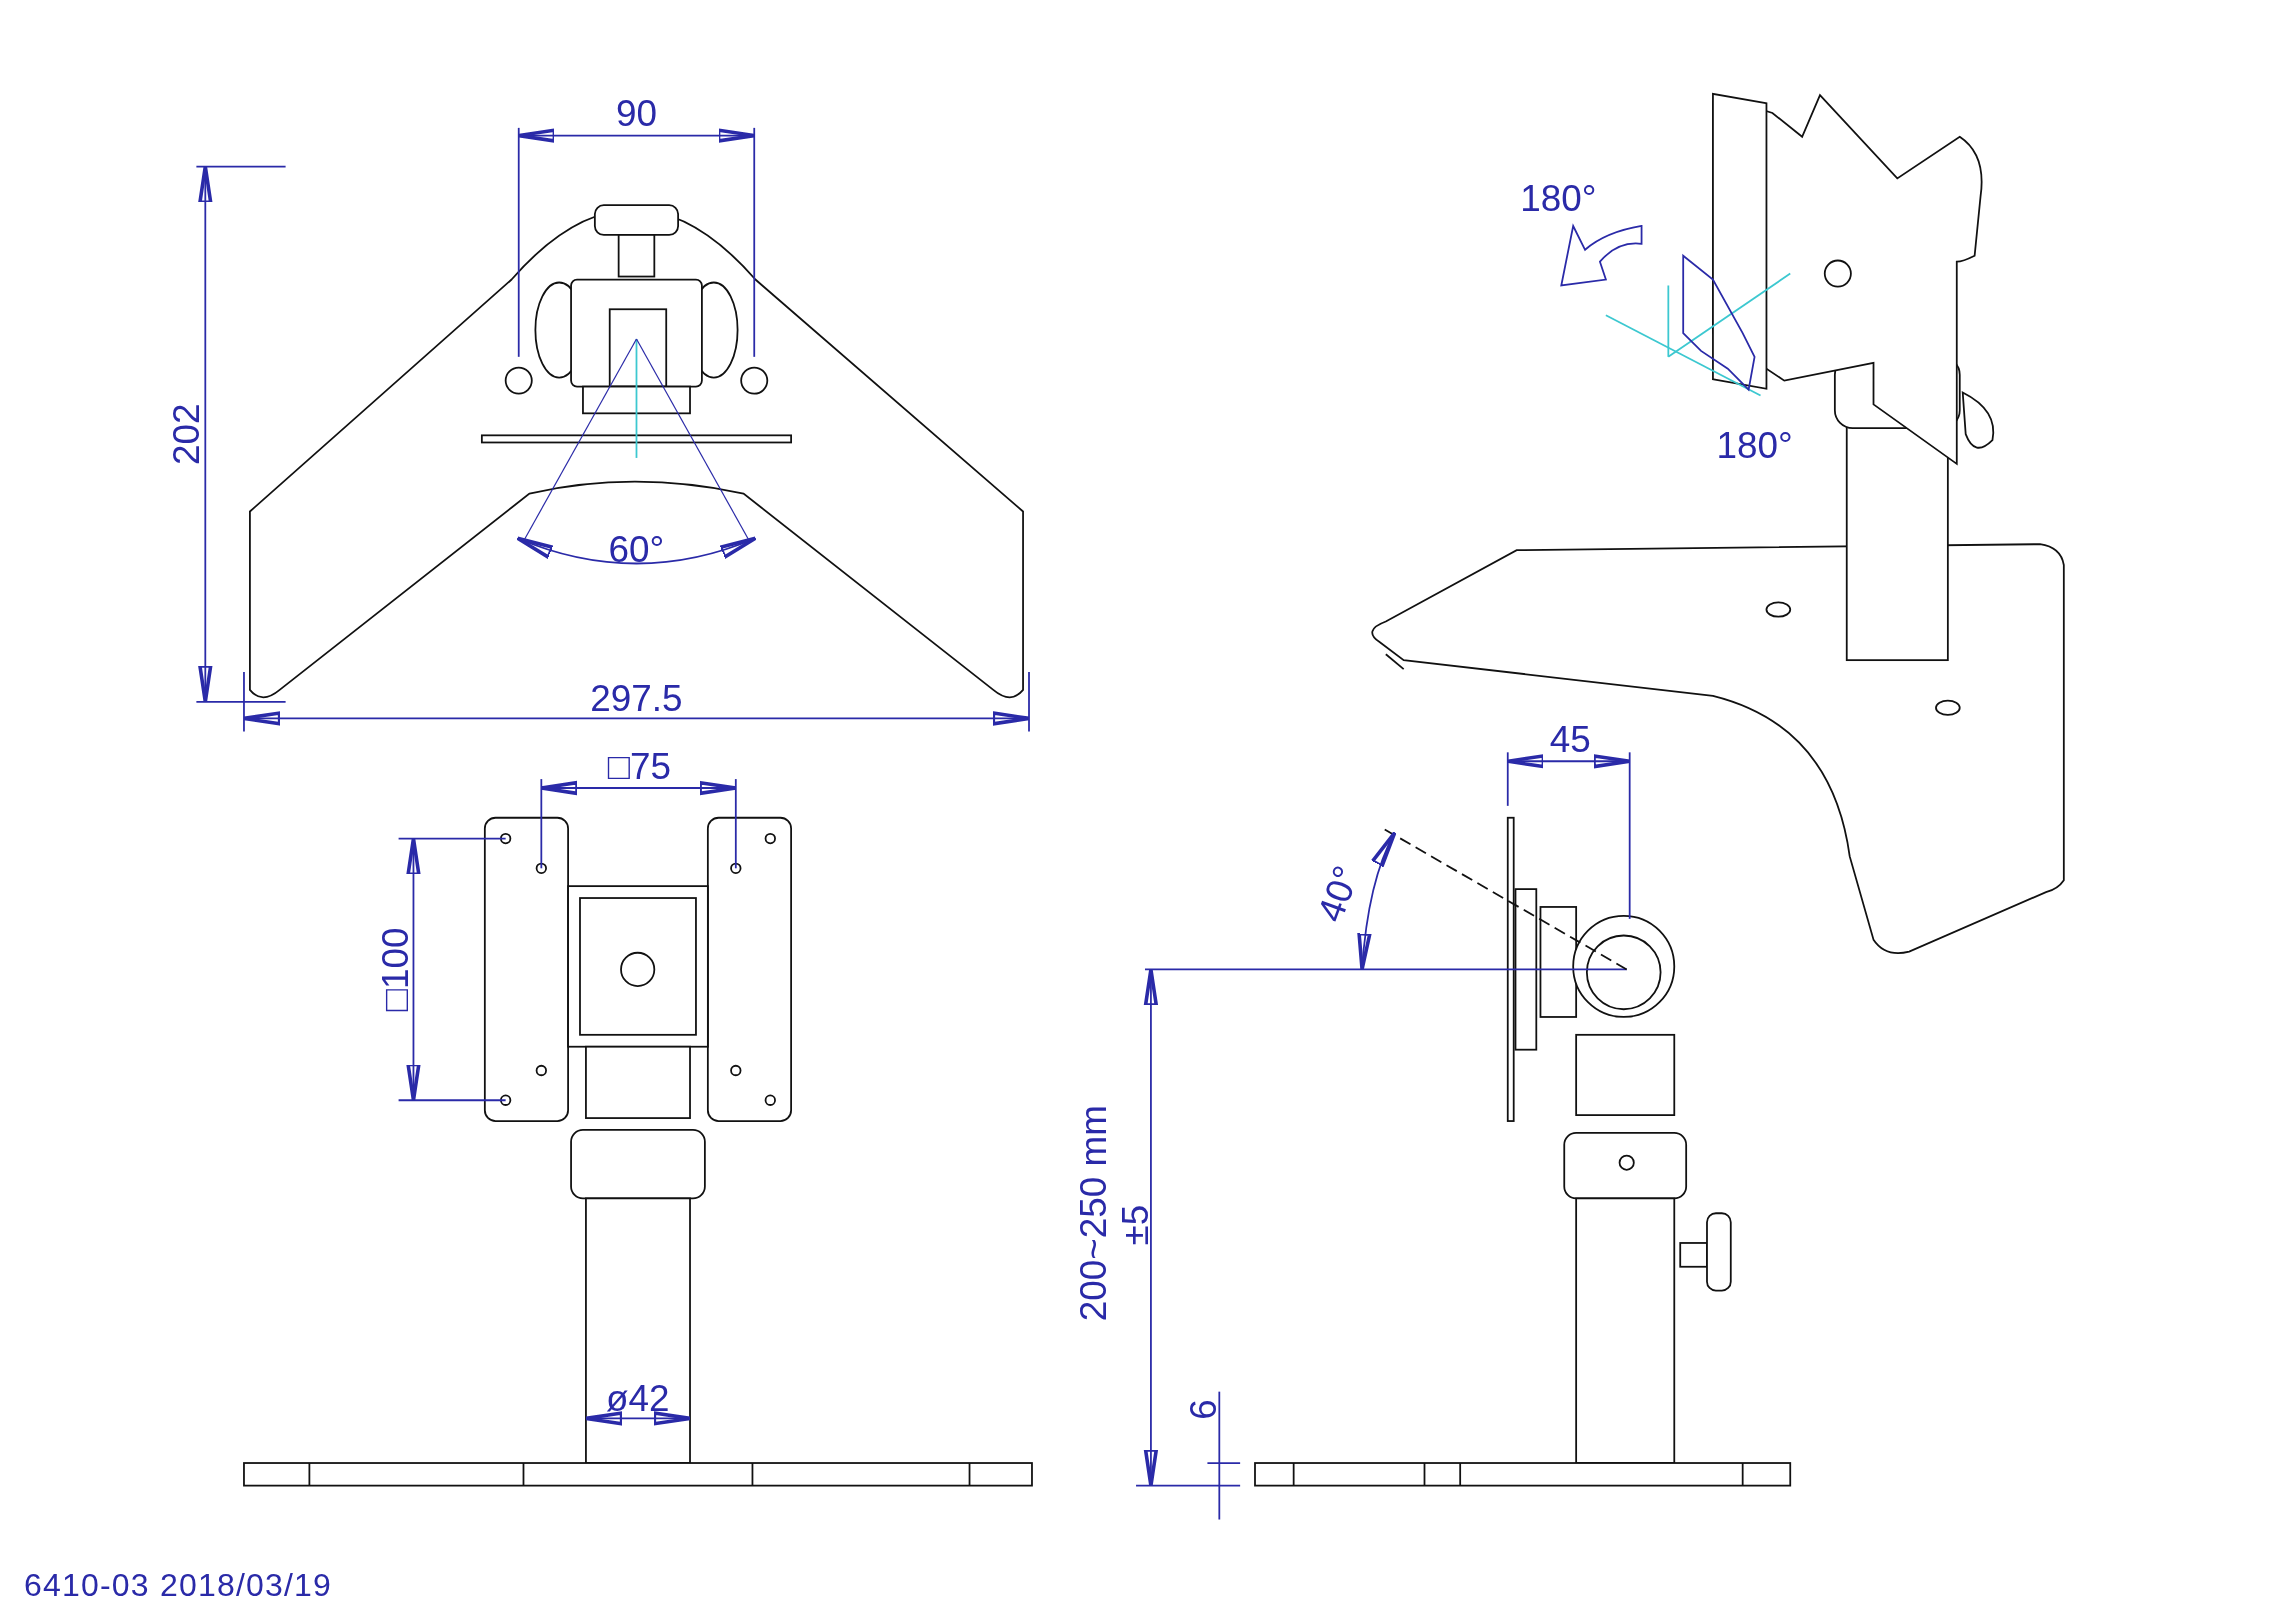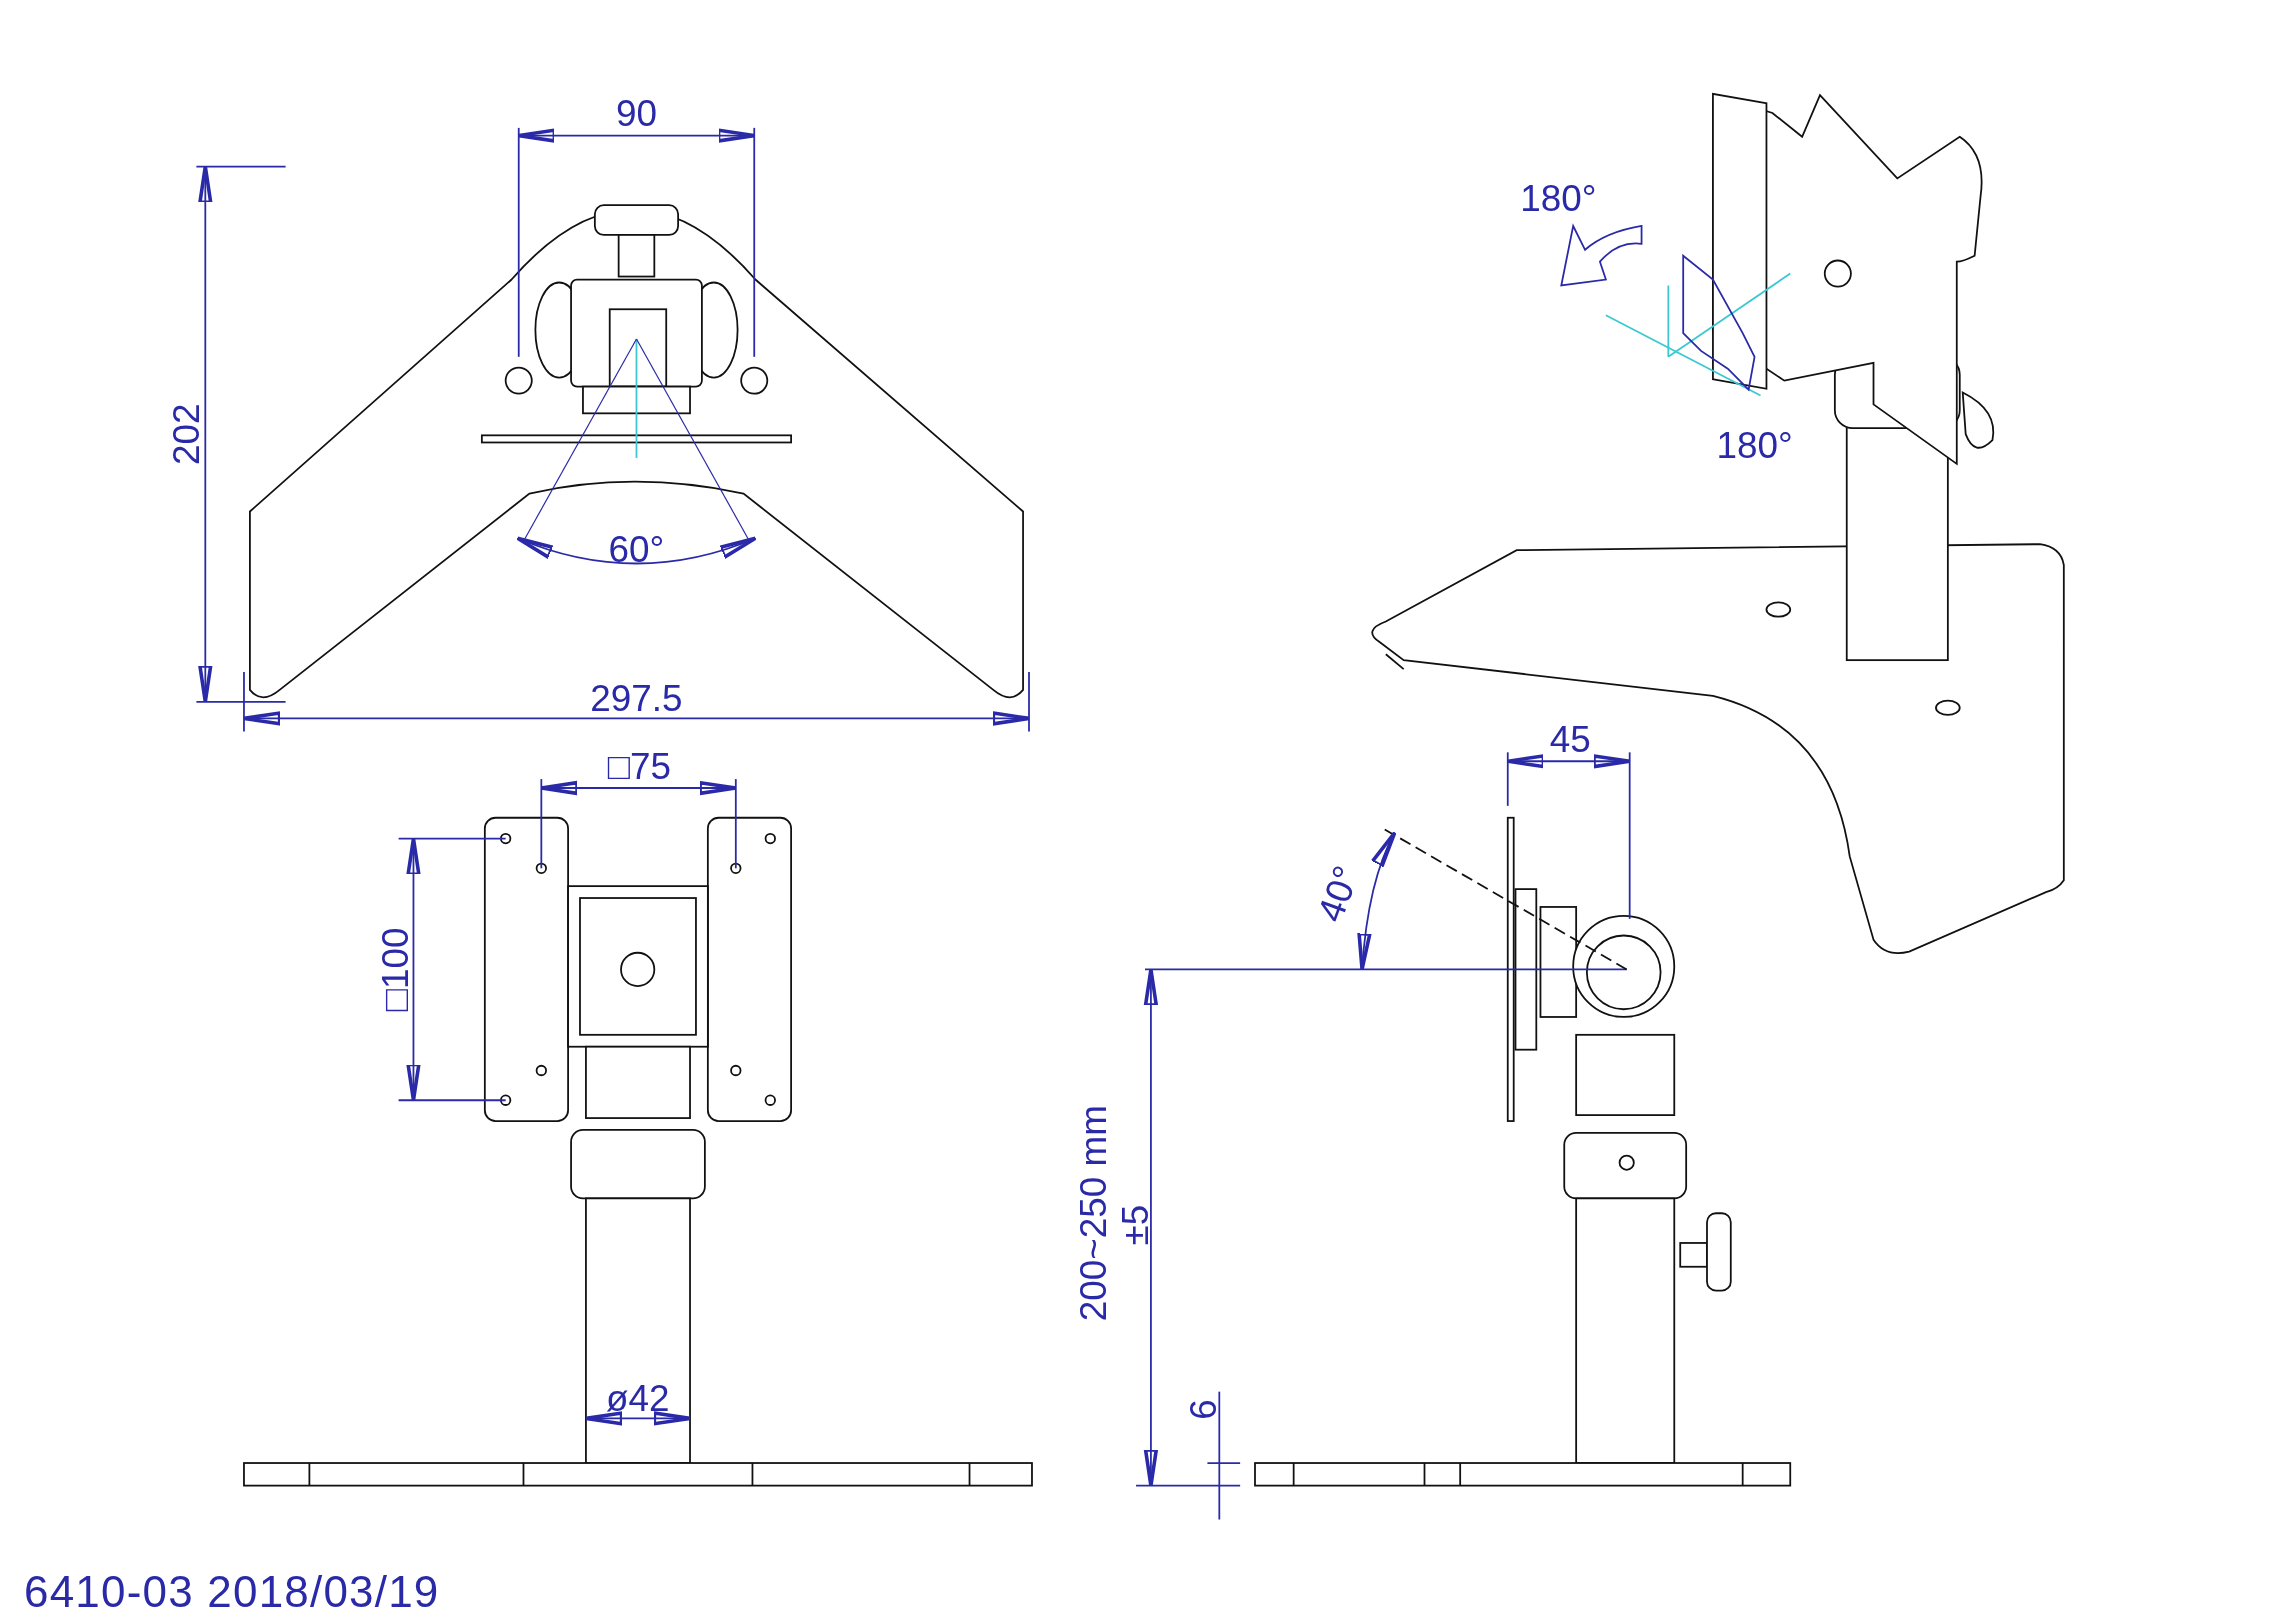--- a/index.html
+++ b/index.html
@@ -3,21 +3,21 @@
 <meta charset="utf-8">
 <style>
   html,body{margin:0;padding:0;background:#fff;}
   body{width:2284px;height:1623px;position:relative;overflow:hidden;font-family:"Liberation Sans",sans-serif;}
   svg{position:absolute;left:0;top:0;}
   .dim{fill:#2a2aa8;font-family:"Liberation Sans",sans-serif;font-size:62px;}
   .dl{stroke:#2a2aa8;stroke-width:3;fill:none;}
   .ol{stroke:#111;stroke-width:3;fill:none;}
   .olf{stroke:#111;stroke-width:3;fill:#fff;}
   .cy{stroke:#3cc8d0;stroke-width:3;fill:none;}
-  .footer{position:absolute;left:24px;top:1567px;color:#2a2aa8;font-family:"Liberation Sans",sans-serif;font-size:44px;letter-spacing:1.2px;}
+  .footer{position:absolute;left:24px;top:1567px;color:#2a2aa8;font-family:"Liberation Sans",sans-serif;font-size:32px;letter-spacing:1.2px;}
 </style>
 </head>
 <body>
 
 <svg width="2284" height="1623" viewBox="0 0 3840 2729">
   <defs>
     <marker id="arr" viewBox="0 0 20 10" refX="20" refY="5" markerWidth="20" markerHeight="10" orient="auto-start-reverse">
       <path d="M0,2 L20,5 L0,8 Z" fill="none" stroke="#2a2aa8" stroke-width="2"></path>
     </marker>
   </defs>

